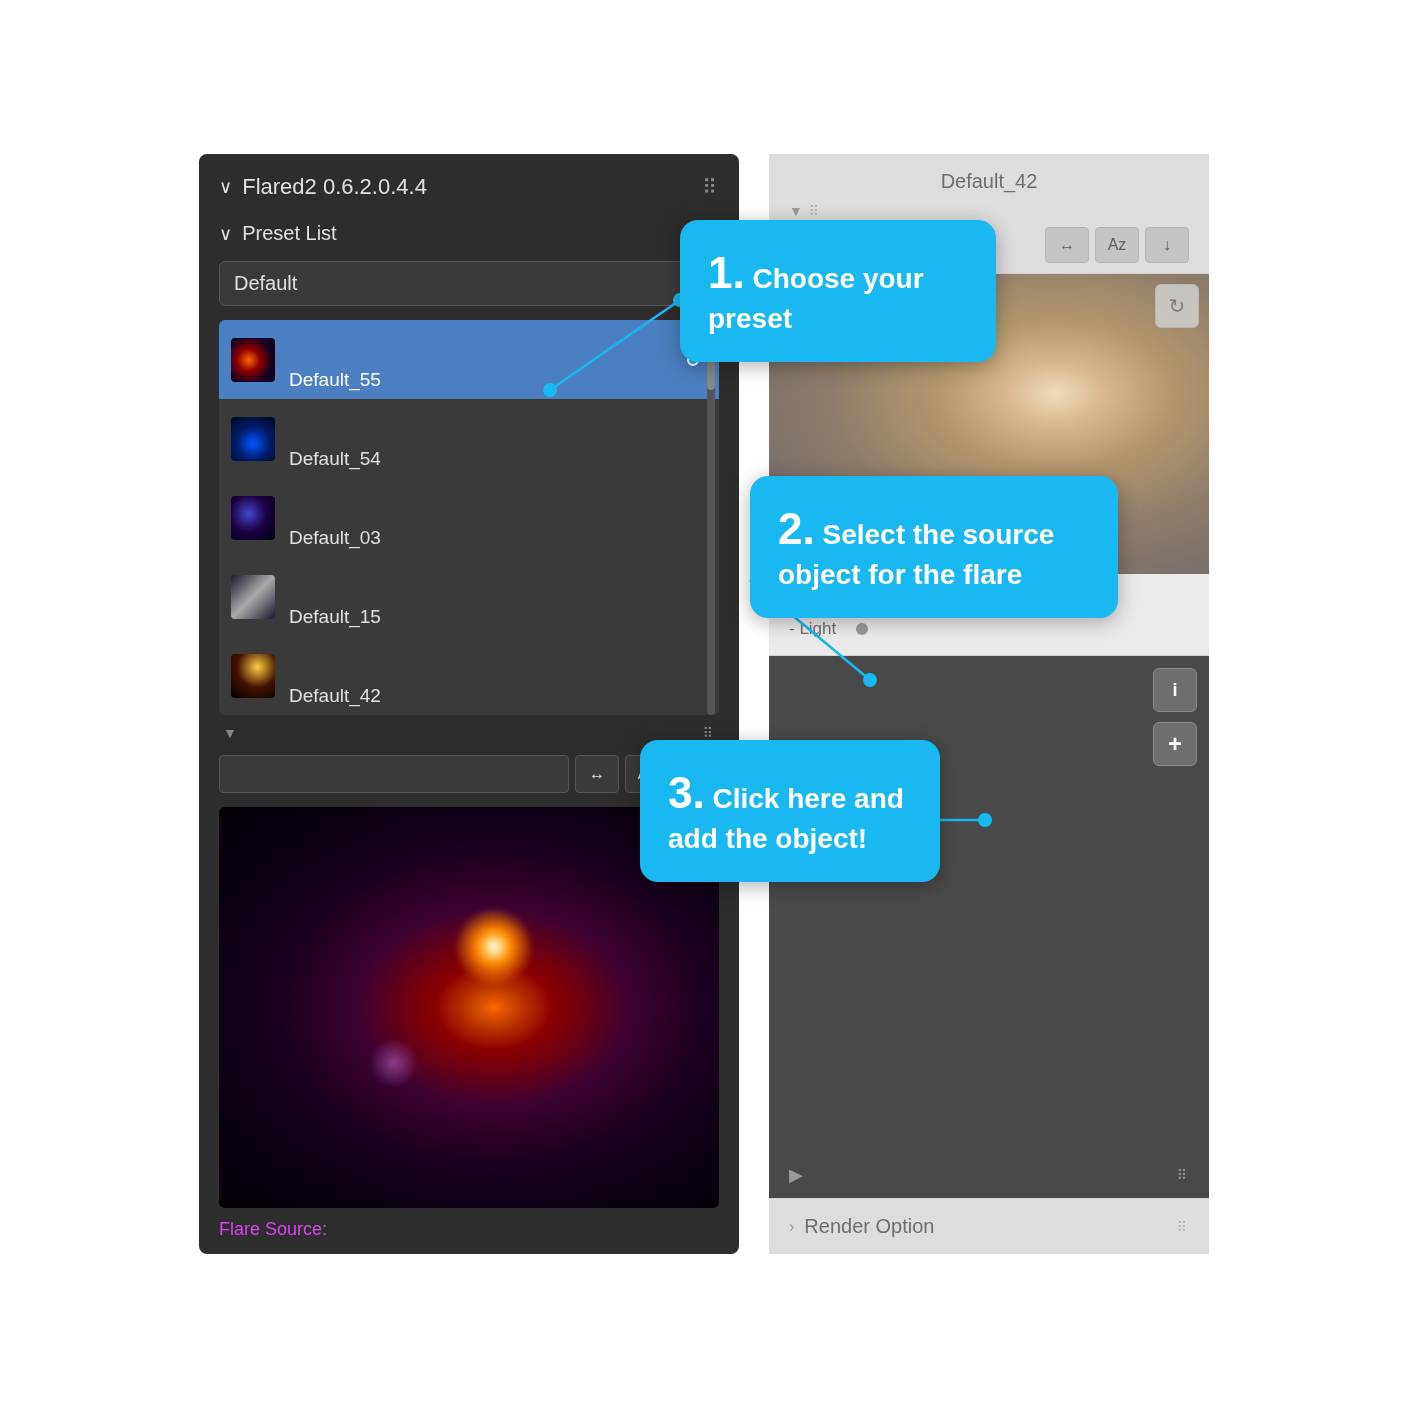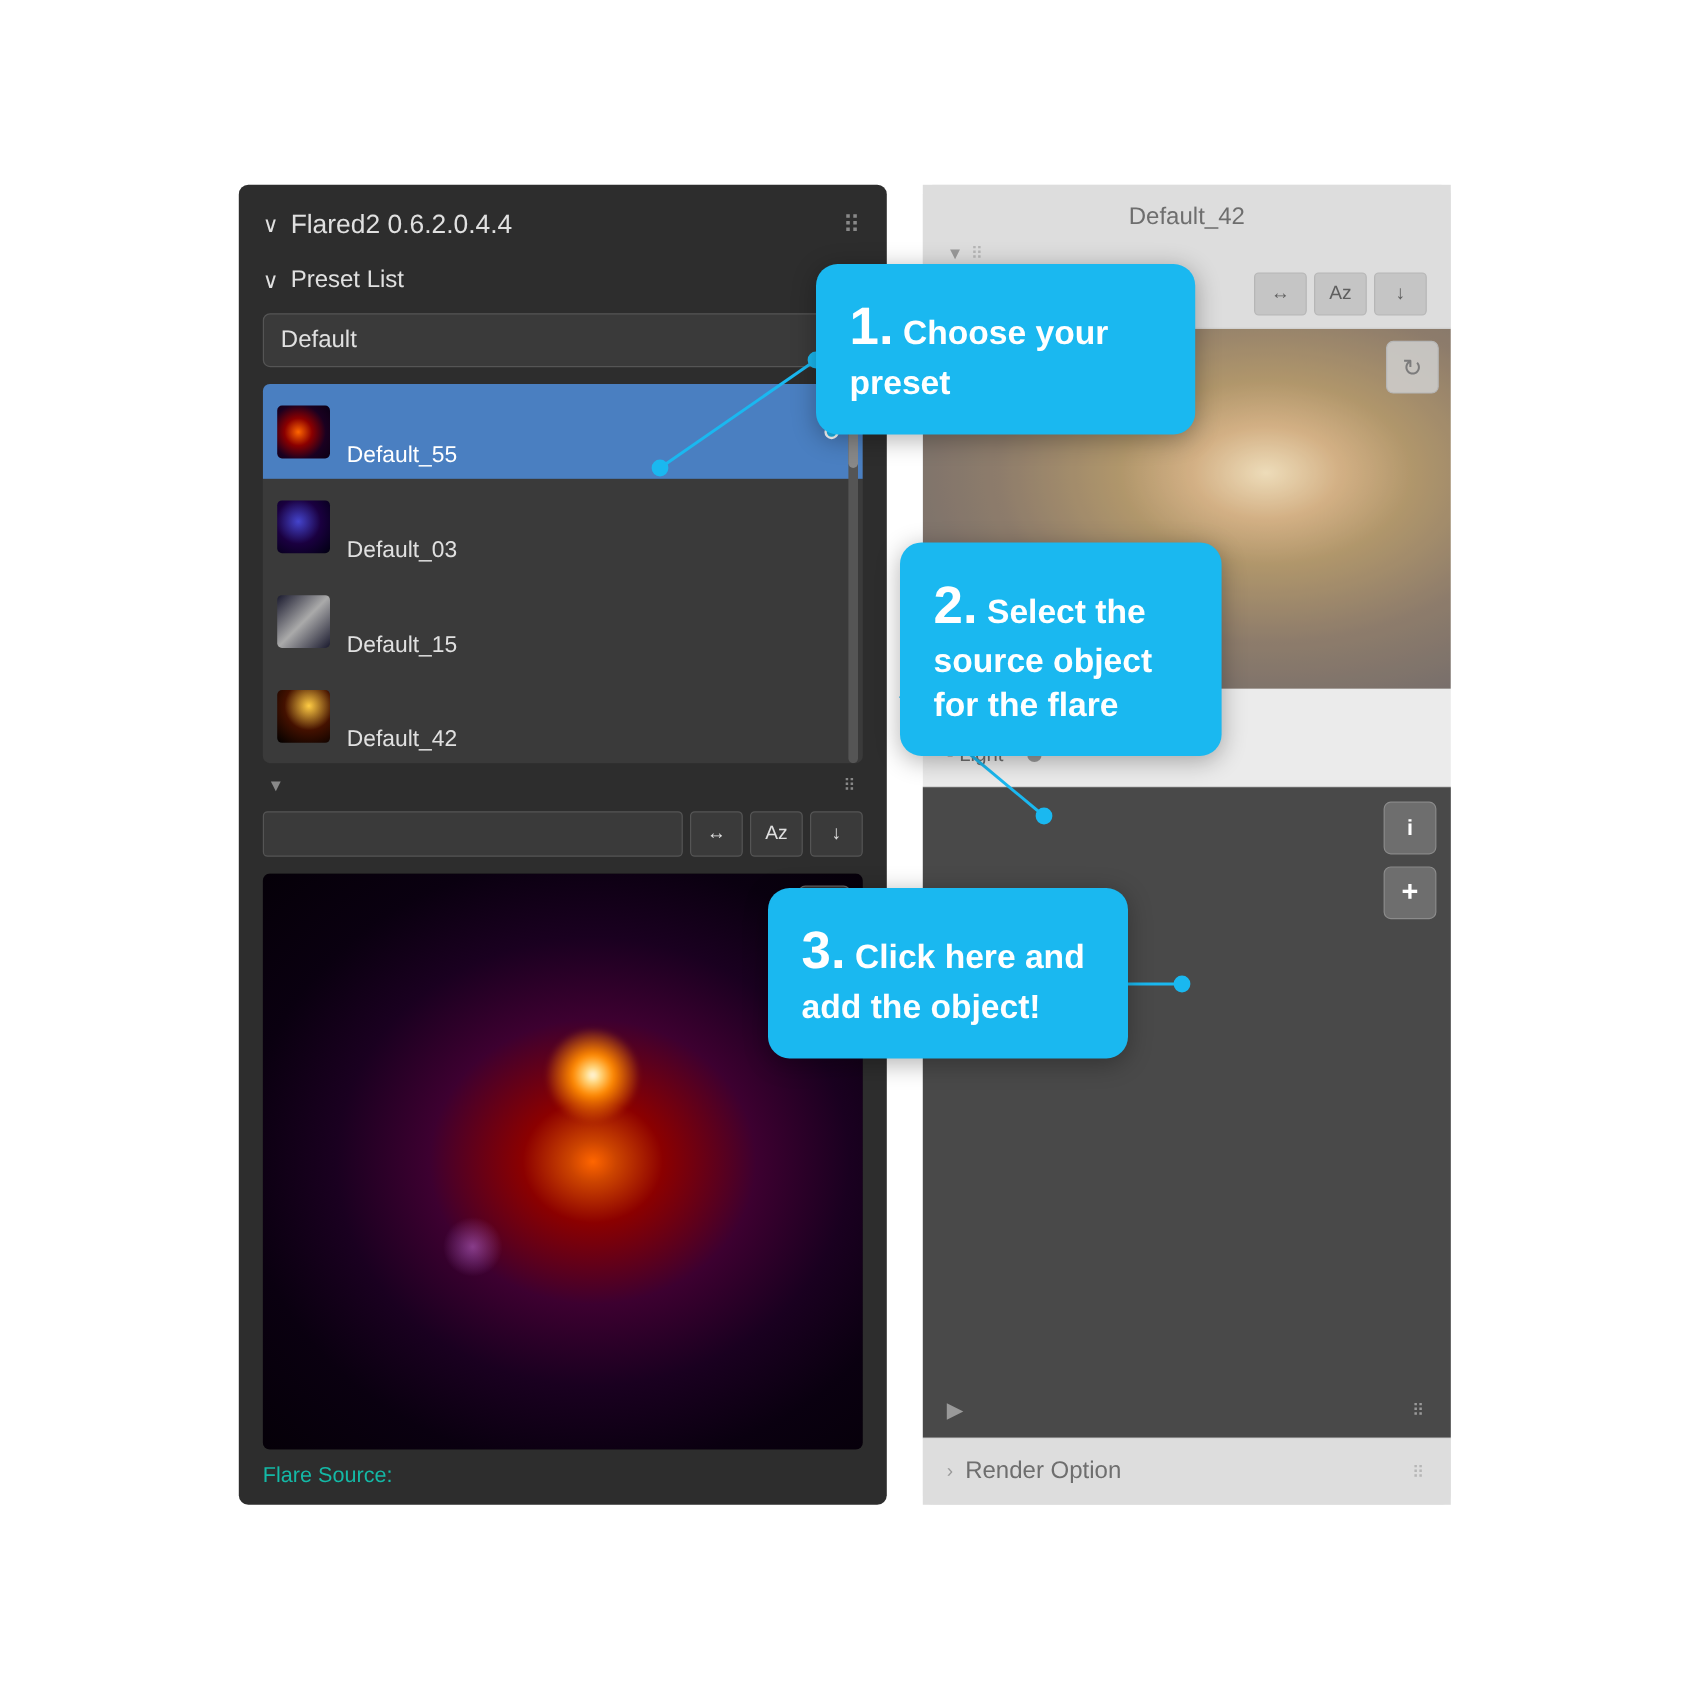--- a/index.html
+++ b/index.html
@@ -282,21 +282,21 @@
       justify-content: center;
       cursor: pointer;
       color: #ccc;
       font-size: 20px;
     }
 
     .flare-source-label {
       position: absolute;
       bottom: 14px;
       left: 20px;
-      color: #14b8a6;
+      color: #d946ef;
       font-size: 18px;
     }
 
     
     .right-panel {
       width: 440px;
       height: 1100px;
       background: #e8e8e8;
       border-radius: 8px;
       position: relative;
@@ -480,23 +480,23 @@
       font-weight: 900;
     }
 
     .callout-1 {
       top: 220px;
       left: 680px;
       width: 316px;
     }
 
     .callout-2 {
-      top: 452px;
+      top: 476px;
       left: 750px;
-      width: 268px;
+      width: 368px;
     }
 
     .callout-3 {
       top: 740px;
       left: 640px;
       width: 300px;
     }
 
     
     .connector-svg {
@@ -559,20 +559,24 @@
     </div>
 
     <div class="preset-list">
 
       <div class="preset-item selected">
         <div class="preset-thumbnail thumb-55"></div>
         <span class="preset-name">Default_55</span>
         <div class="item-connector-dot"></div>
       </div>
 
+      <div class="preset-item">
+        <div class="preset-thumbnail thumb-54"></div>
+        <span class="preset-name">Default_54</span>
+      </div>
 
       <div class="preset-item">
         <div class="preset-thumbnail thumb-03"></div>
         <span class="preset-name">Default_03</span>
       </div>
 
       <div class="preset-item">
         <div class="preset-thumbnail thumb-15"></div>
         <span class="preset-name">Default_15</span>
       </div>

